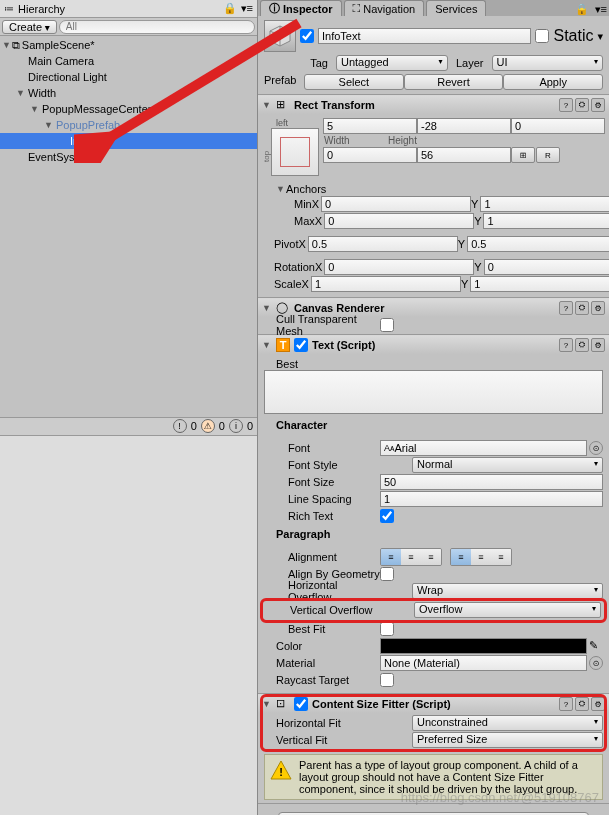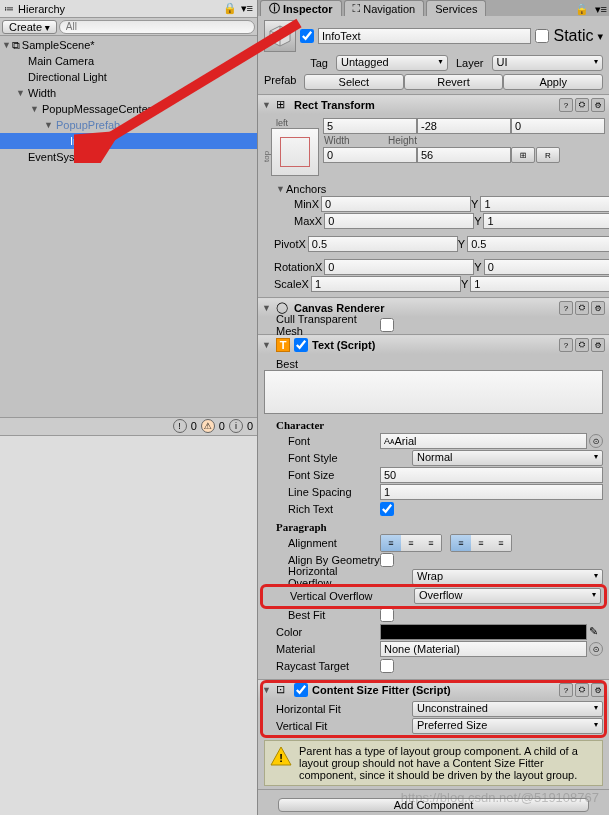--- a/index.html
+++ b/index.html
@@ -74,21 +74,21 @@
 .prop-row { display: flex; align-items: center; margin-bottom: 1px; height: 16px; }
 .prop-label { width: 108px; padding-left: 18px; }
 .val-x { width: 12px; text-align: right; padding-right: 2px; }
 .val-input { flex: 1; height: 16px; background: linear-gradient(#f8f8f8,#e8e8e8); border: 1px solid #888; padding: 0 3px; }
 
 
 .text-body { padding: 4px 6px; }
 .prop-label2 { width: 116px; padding-left: 12px; }
 .prop-label3 { width: 116px; padding-left: 24px; }
 .text-area { width: 100%; height: 44px; background: linear-gradient(#f8f8f8,#e8e8e8); border: 1px solid #888; resize: none; }
-.sect-label { font-weight: bold; padding: 3px 0 2px 0; font-family: Liberation Serif, serif; }
+.sect-label { font-weight: bold; padding: 3px 0 9px 0; }
 .obj-field { flex: 1; height: 16px; background: linear-gradient(#f8f8f8,#e8e8e8); border: 1px solid #888; padding: 0 3px; display: flex; align-items: center; }
 .obj-circle { width: 14px; height: 14px; border: 1px solid #888; border-radius: 50%; margin-left: 2px; font-size: 8px; display: flex; align-items: center; justify-content: center; }
 .align-btns { display: flex; gap: 1px; }
 .align-group { display: flex; border: 1px solid #888; border-radius: 2px; overflow: hidden; }
 .align-btn { width: 20px; height: 16px; background: linear-gradient(#f0f0f0,#d8d8d8); border: none; font-size: 9px; }
 .align-btn.active { background: linear-gradient(#b8d4f0,#90b8e0); }
 .enum { flex: 1; height: 16px; background: linear-gradient(#f4f4f4,#d8d8d8); border: 1px solid #888; border-radius: 2px; padding: 0 4px; position: relative; margin-left: 32px; }
 .enum::after { content: "▾"; position: absolute; right: 4px; top: 1px; font-size: 8px; }
 .color-field { flex: 1; height: 16px; background: #000; border: 1px solid #888; }
 .eyedrop { width: 14px; height: 14px; margin-left: 2px; }

